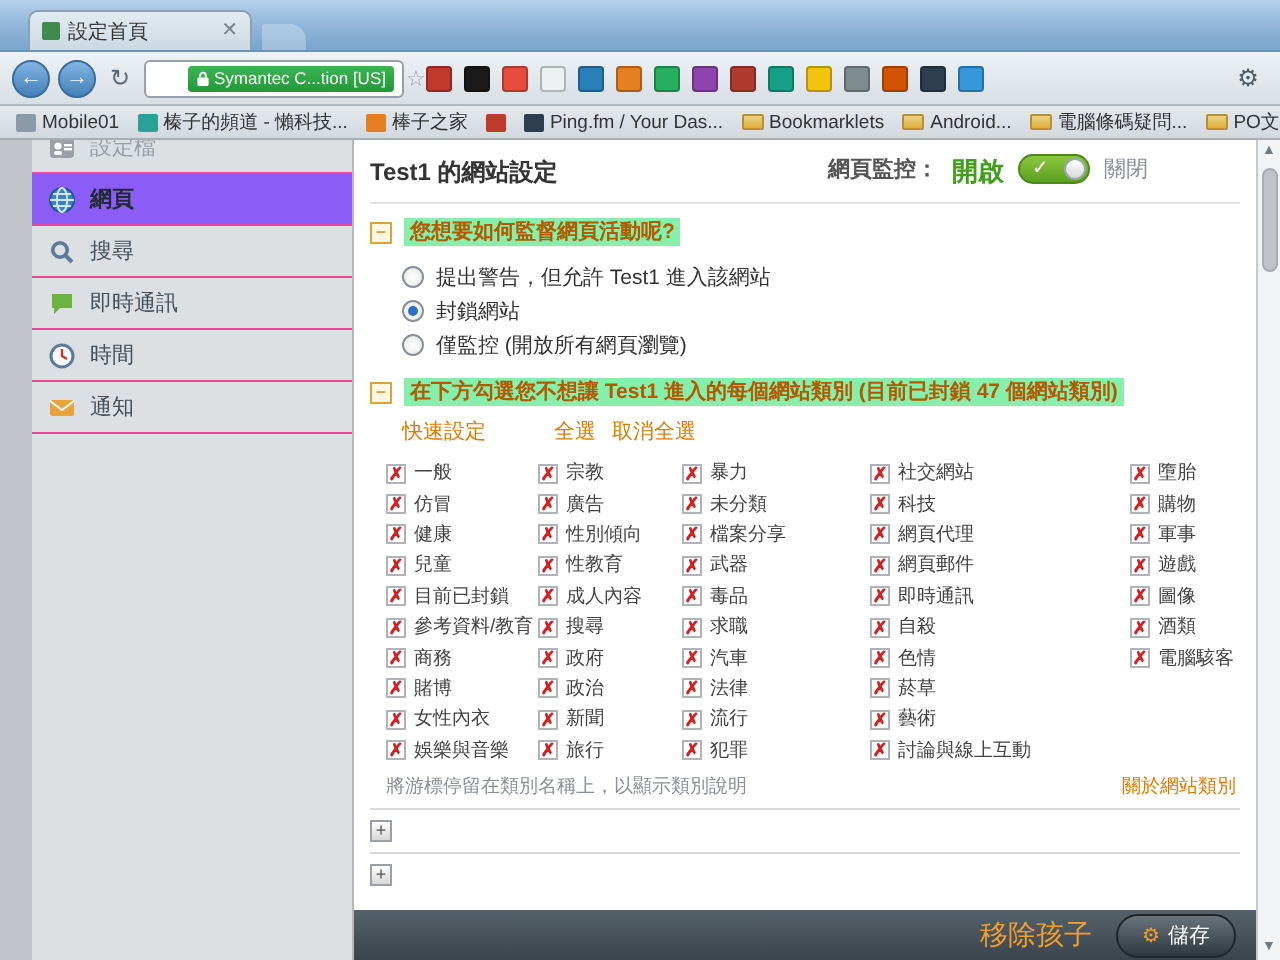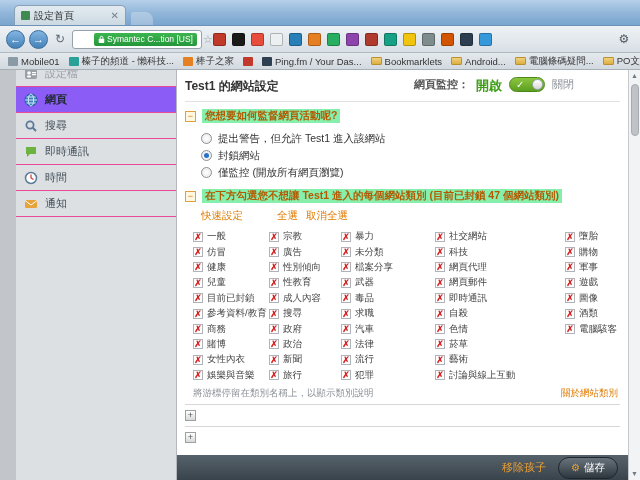--- a/index.html
+++ b/index.html
@@ -83,21 +83,21 @@
 
   .note-row{display:flex;align-items:flex-end;margin:4px 2px 4px 8px;font-size:9.5px;flex:none}
   .hover-note{color:#8a9097}
   .about-link{margin-left:auto;color:#e07b00}
 
   .expander{display:flex;align-items:center;gap:6px;height:21px;border-top:1px solid #d8d8d8;flex:none}
   .expander-title{font-size:10.5px;font-weight:bold;color:#44505a;white-space:nowrap}
 
   .content-spacer{flex:1}
   .footer-bar{margin:0 -8px;height:25px;flex:none;background:linear-gradient(#56626b,#39434b);display:flex;align-items:center;justify-content:flex-end;gap:12px;padding:0 10px;box-sizing:border-box}
-  .remove-child{color:#f0a030;font-size:11px}
+  .remove-child{color:#f0a030;font-size:14px}
   .save-btn{display:flex;align-items:center;gap:4px;background:linear-gradient(#68737c,#2e373e);border:1px solid #1f272d;border-radius:11px;color:#fff;font-size:10.5px;padding:3px 12px}
   .gear-icon{color:#f0a030;font-size:10px}
 
   
   .scrollbar{width:12px;flex:none;background:#f2f3f4;border-left:1px solid #c6cacf;display:flex;flex-direction:column;align-items:center;box-sizing:border-box}
   .sb-arrow{font-size:7px;color:#707a84;height:12px;line-height:12px}
   .sb-thumb{width:8px;height:52px;background:#bfc3c7;border:1px solid #a6abb0;border-radius:4px;margin-top:2px;box-sizing:border-box}
   .sb-spacer{flex:1}
 </style>
 </head>

